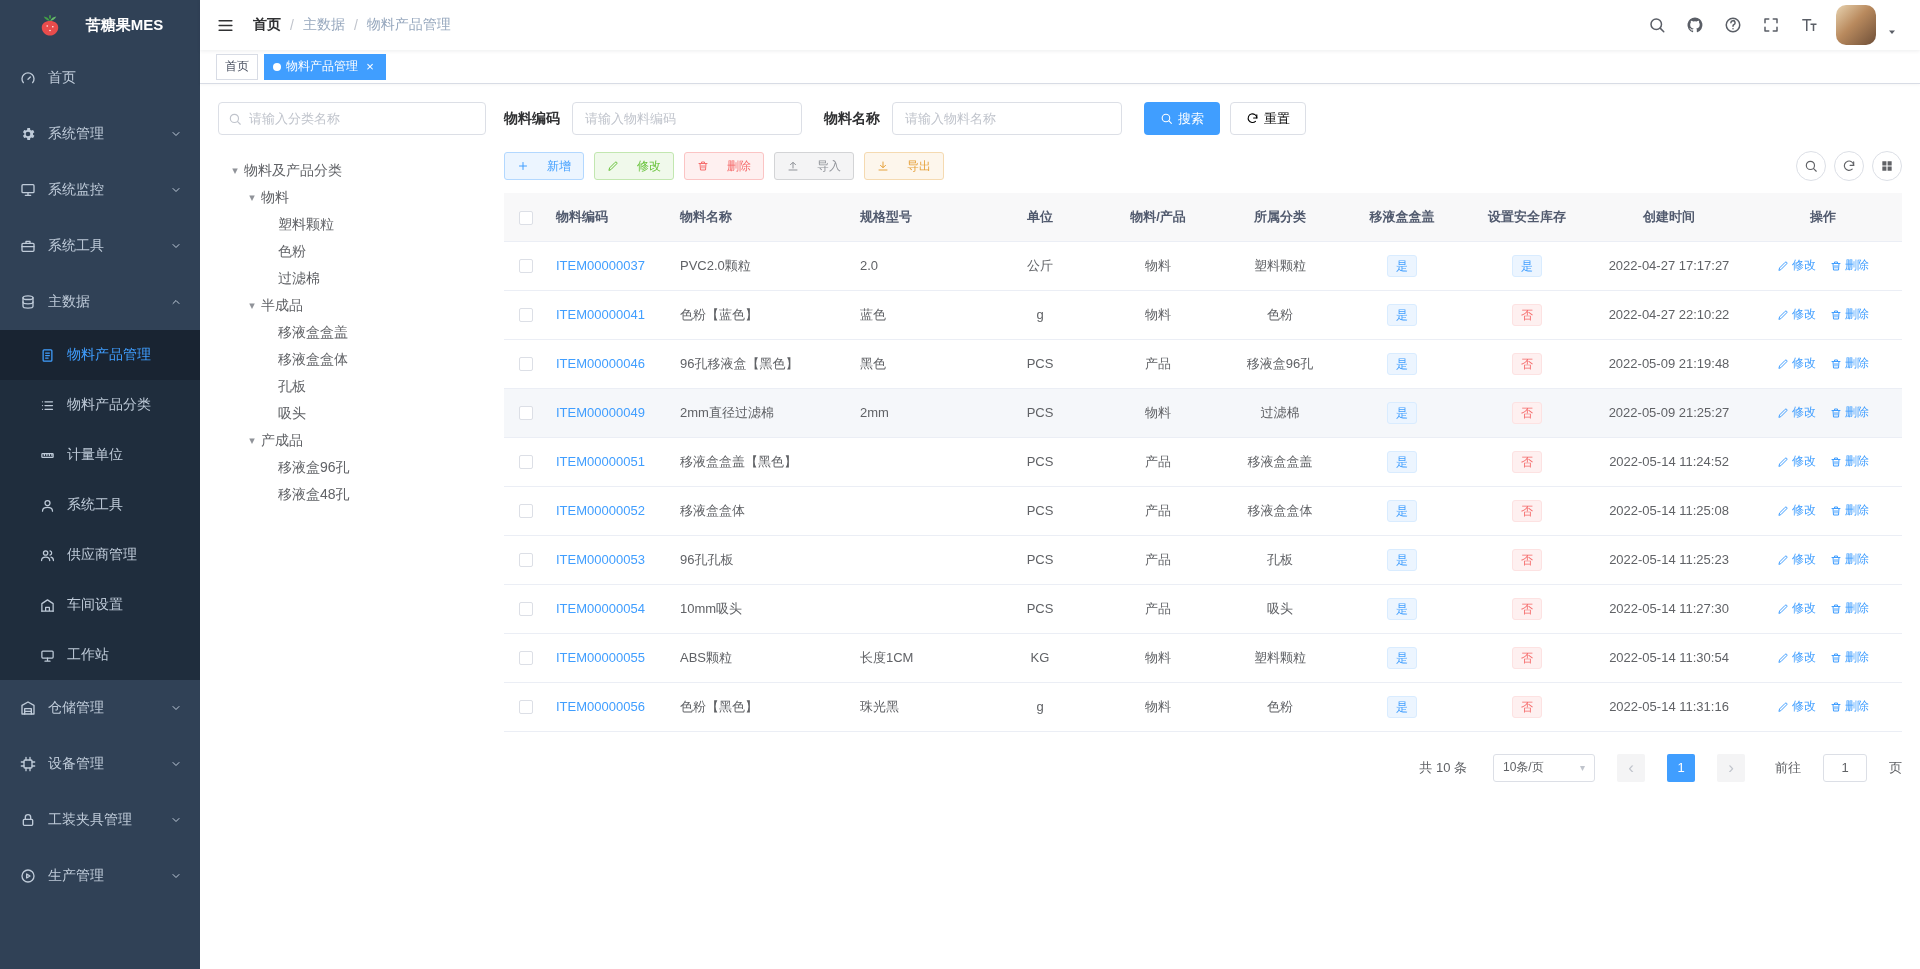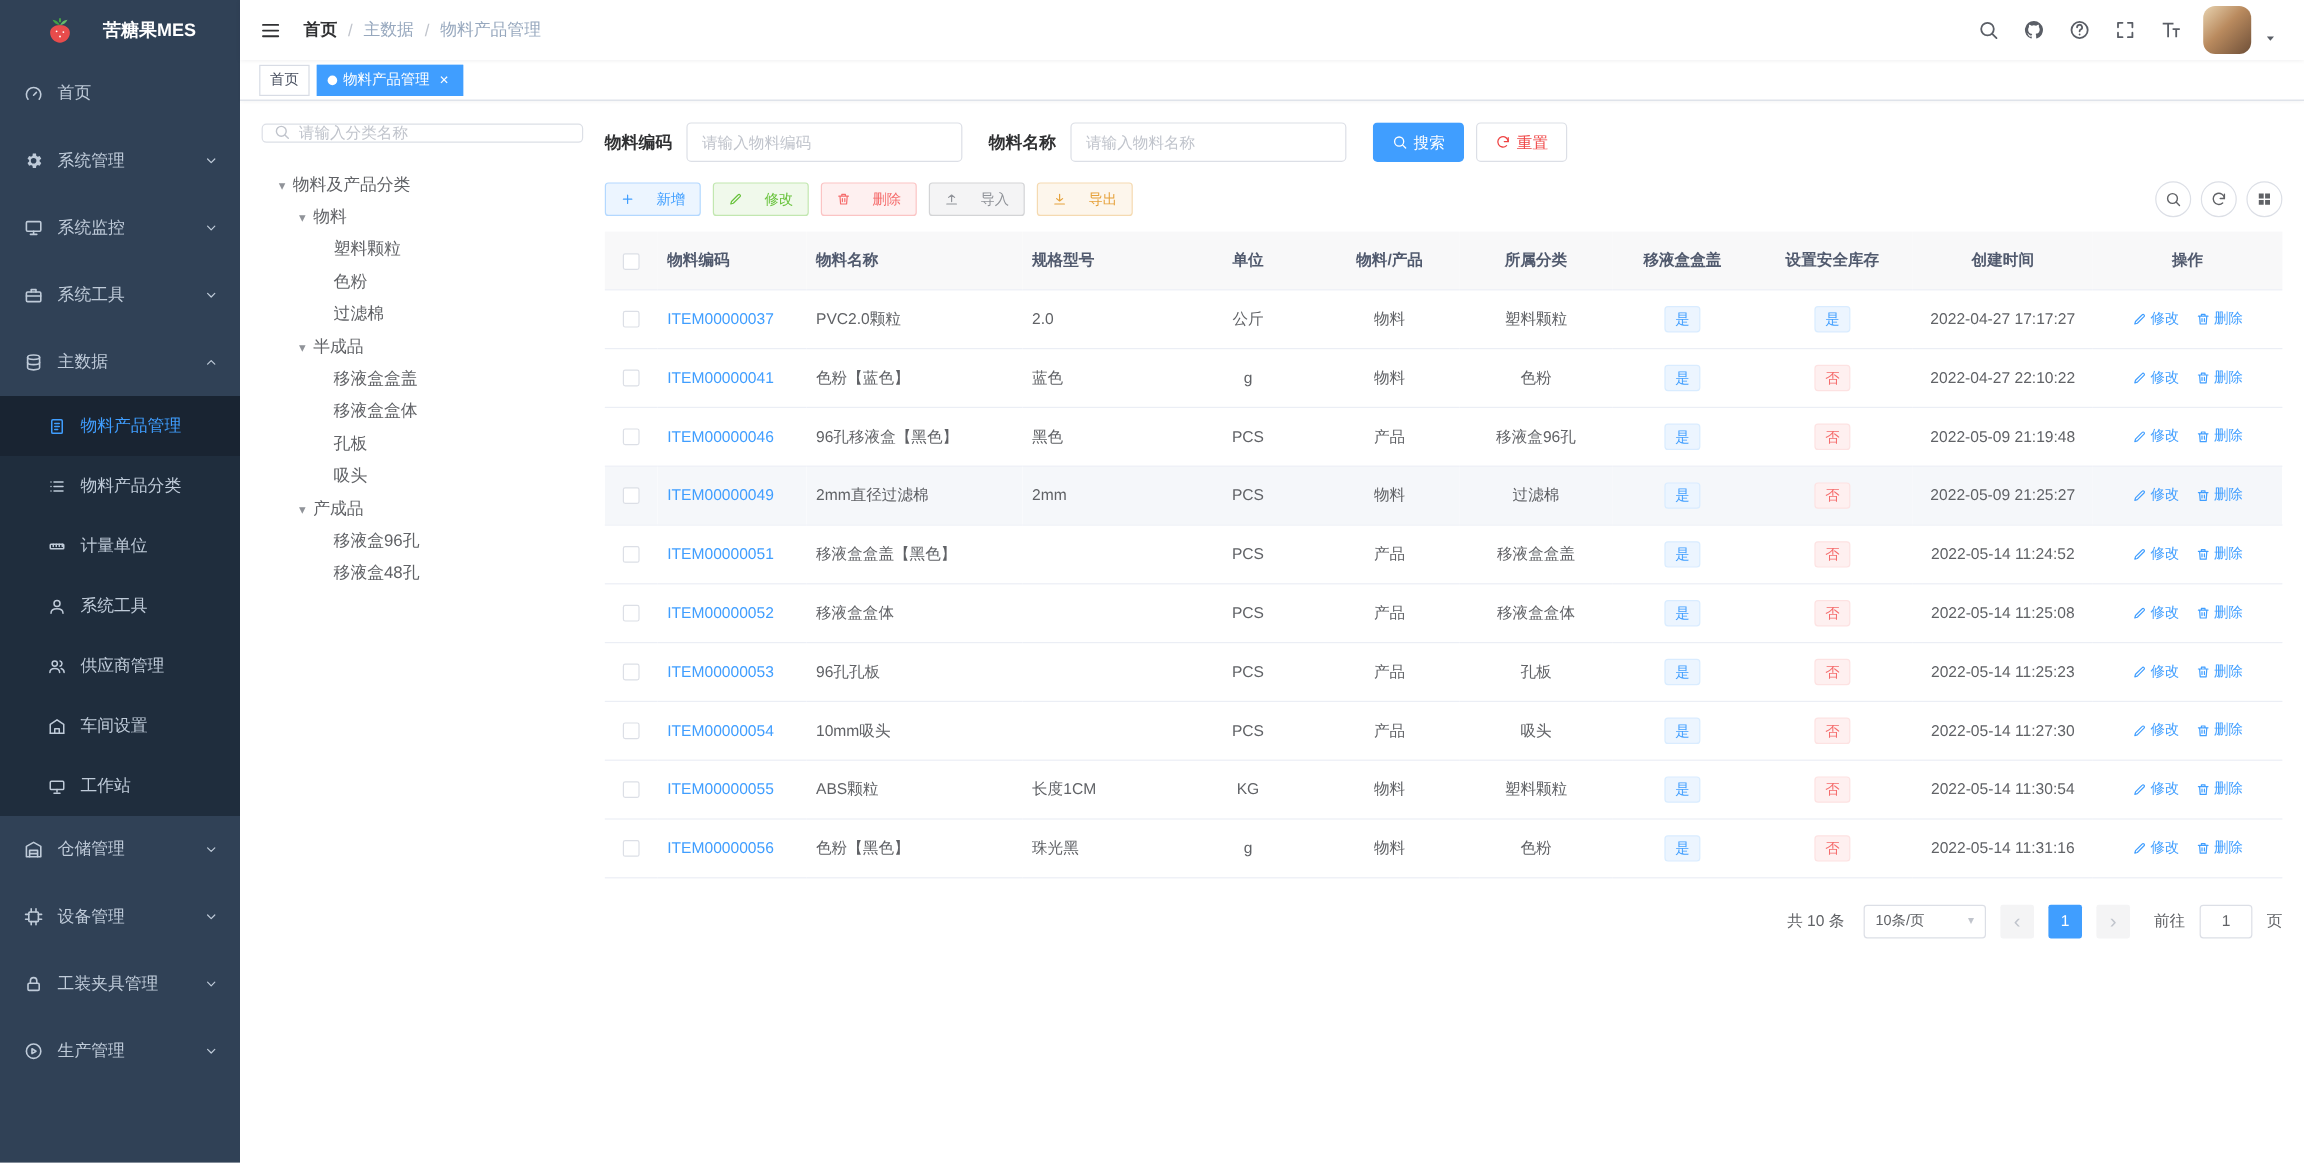--- a/index.html
+++ b/index.html
@@ -46,37 +46,37 @@
   .tag{display:inline-flex;align-items:center;height:26px;padding:0 8px;border:1px solid #d8dce5;background:#fff;color:#495060;font-size:12px;cursor:pointer;gap:5px}
   .tag.active{background:var(--primary,#409eff);border-color:var(--primary,#409eff);color:#fff}
   .tag-dot{width:8px;height:8px;border-radius:50%;background:#fff}
   .tag-close{font-size:13px;line-height:1;width:14px;height:14px;border-radius:50%;display:inline-flex;align-items:center;justify-content:center}
 
   
   .content{flex:1;display:flex;padding:18px;gap:18px;background:#fff;overflow:hidden}
   .tree-panel{width:268px;flex-shrink:0}
   .tree-search{position:relative}
   .tree-search .icon{position:absolute;left:10px;top:50%;transform:translateY(-50%);color:#c0c4cc;font-size:14px}
-  .tree-search input{width:100%;height:16px;border:1px solid #dcdfe6;border-radius:4px;padding:0 10px 0 30px;font-size:13px;color:#606266;outline:none}
+  .tree-search input{width:100%;height:33px;border:1px solid #dcdfe6;border-radius:4px;padding:0 10px 0 30px;font-size:13px;color:#606266;outline:none}
   input::placeholder{color:#c0c4cc}
   .tree{margin-top:22px;font-size:14px;color:#606266}
   .tree-row{height:27px;display:flex;align-items:center;cursor:pointer}
   .tree-caret{width:18px;color:#909399;font-size:11px;text-align:center;flex-shrink:0}
   .tree-label{white-space:nowrap}
 
   
   .table-panel{flex:1;min-width:0;display:flex;flex-direction:column}
   .filter-bar{display:flex;align-items:center;margin-bottom:16px}
   .f-item{display:flex;align-items:center;margin-right:22px}
   .f-label{font-weight:700;color:#303133;font-size:14px;margin-right:12px;white-space:nowrap}
   .f-input{width:230px;height:33px;border:1px solid #dcdfe6;border-radius:4px;padding:0 12px;font-size:13px;color:#606266;outline:none}
   .btn{height:33px;border-radius:4px;font-size:13px;display:inline-flex;align-items:center;gap:5px;padding:0 15px;cursor:pointer;border:1px solid transparent;margin-right:10px}
   .btn .icon{font-size:13px}
   .btn-primary{background:var(--primary,#409eff);color:#fff}
-  .btn-plain{background:#fff;border-color:#dcdfe6;color:#ef4444}
+  .btn-plain{background:#fff;border-color:#dcdfe6;color:#000000}
 
   
   .toolbar{display:flex;align-items:center;margin-bottom:12px}
   #toolbar-buttons{display:flex;align-items:center}
   .tb-btn{height:28px;padding:0 12px;border-radius:3px;font-size:12px;display:inline-flex;align-items:center;gap:18px;margin-right:10px;cursor:pointer;border:1px solid;white-space:nowrap}
   .tb-btn .icon{font-size:12px}
   .tb-btn.primary{background:#ecf5ff;border-color:#b3d8ff;color:var(--primary,#409eff)}
   .tb-btn.success{background:#f0f9eb;border-color:#c2e7b0;color:var(--success,#67c23a)}
   .tb-btn.danger{background:#fef0f0;border-color:#fbc4c4;color:var(--danger,#f56c6c)}
   .tb-btn.info{background:#f4f4f5;border-color:#d3d4d6;color:var(--info,#909399)}
@@ -93,21 +93,21 @@
   tbody tr:nth-child(4){background:#f5f7fa}
   .checkbox{display:inline-block;width:14px;height:14px;border:1px solid #dcdfe6;border-radius:2px;background:#fff;vertical-align:middle;cursor:pointer}
   .code-link{color:var(--primary,#409eff);cursor:pointer;text-decoration:none}
   .badge{display:inline-block;padding:0 8px;height:22px;line-height:20px;border-radius:3px;font-size:12px;border:1px solid;vertical-align:middle}
   .badge.blue{background:#ecf5ff;border-color:#d9ecff;color:var(--primary,#409eff)}
   .badge.red{background:#fef0f0;border-color:#fde2e2;color:var(--danger,#f56c6c)}
   .op-link{color:var(--primary,#409eff);font-size:12px;cursor:pointer;display:inline-flex;align-items:center;gap:3px;margin:0 7px;text-decoration:none;vertical-align:middle}
   .op-link .icon{font-size:12px}
 
   
-  .pagination{display:flex;align-items:center;justify-content:flex-end;margin-top:22px;gap:12px;font-size:13px;color:#606266}
+  .pagination{display:flex;align-items:center;justify-content:flex-end;margin-top:22px;gap:22px;font-size:13px;color:#606266}
   .pg-total{margin-right:4px}
   .pg-size{width:102px;height:28px;border:1px solid #dcdfe6;border-radius:3px;display:flex;align-items:center;justify-content:space-between;padding:0 9px;cursor:pointer;font-size:12px;color:#606266;background:#fff}
   .pg-caret{color:#c0c4cc;font-size:10px}
   .pg-btn{min-width:28px;height:28px;border:none;border-radius:2px;background:#f4f4f5;color:#606266;font-size:13px;cursor:pointer}
   .pg-btn.nav{color:#c0c4cc;font-size:17px;line-height:1}
   .pg-btn.active{background:var(--primary,#409eff);color:#fff}
   .pg-goto{margin-left:8px}
   .pg-goto-input{width:44px;height:28px;border:1px solid #dcdfe6;border-radius:3px;text-align:center;font-size:13px;outline:none;color:#606266}
 </style>
 </head>

